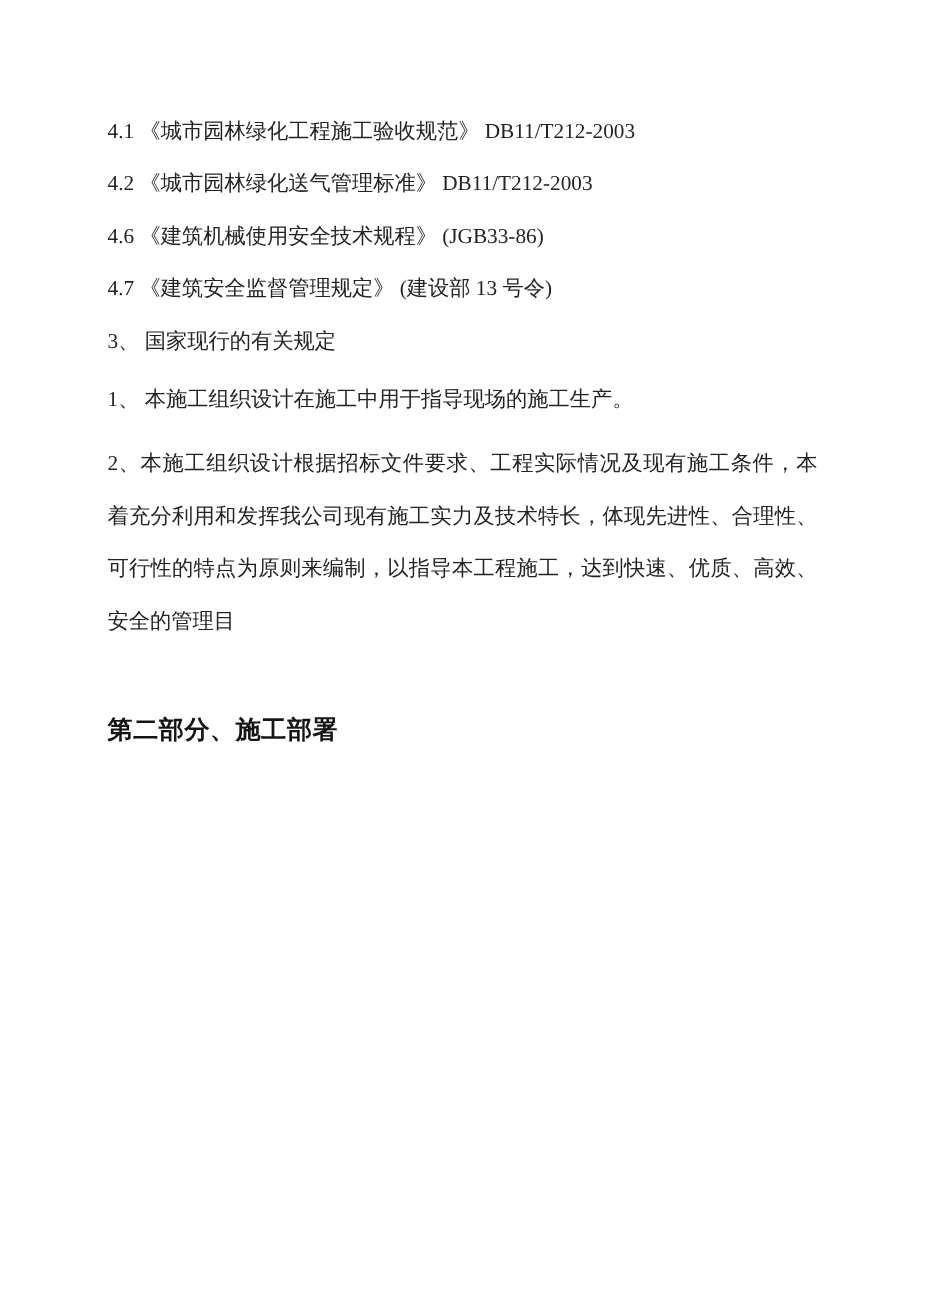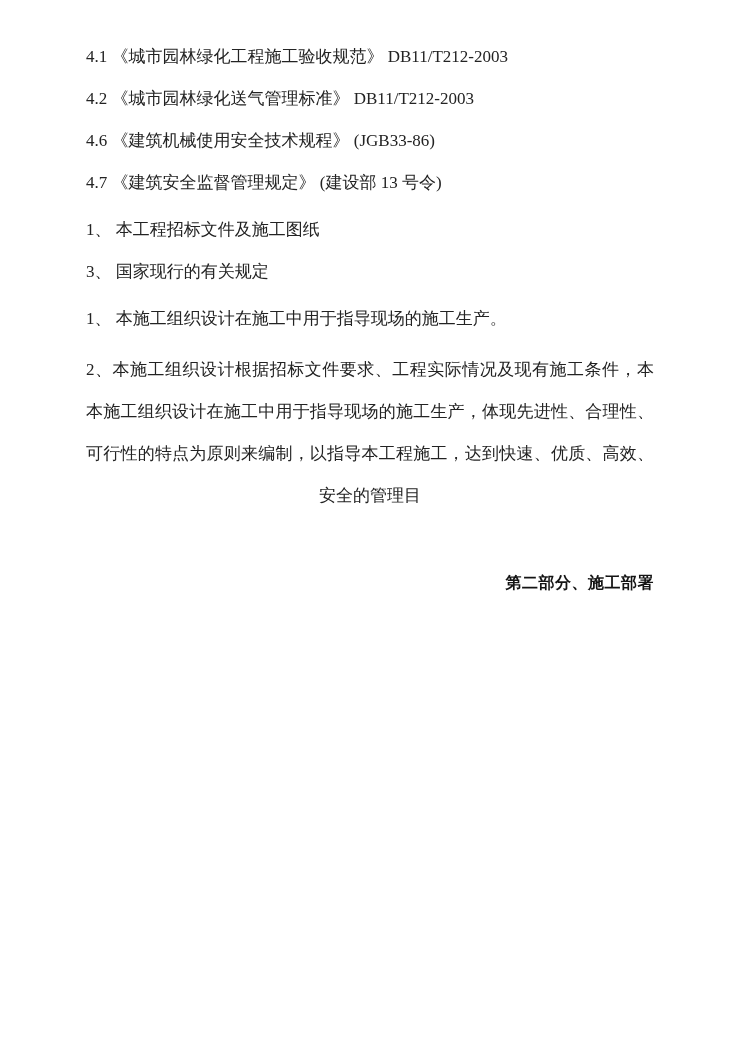--- a/index.html
+++ b/index.html
@@ -10,74 +10,72 @@
   .page {
     position: relative;
     width: 744px;
     height: 1052px;
     background: #ffffff;
     overflow: hidden;
     font-family: "Liberation Serif", "DejaVu Serif", serif;
     color: #232323;
   }
   .content {
-    padding: 36px 90px 0 86px;
+    padding: 84px 90px 0 86px;
   }
   .line {
     height: 42px;
     line-height: 42px;
     font-size: 17px;
     margin: 0;
     white-space: nowrap;
   }
   .line.wrapline {
     white-space: normal;
-    text-align: center;
   }
   .line.justify {
     white-space: normal;
     text-align: justify;
     text-align-last: justify;
   }
   .line.heading {
     text-align: center;
     white-space: normal;
   }
   .gap-sm  { margin-top: 5px; }
   .gap-md  { margin-top: 9px; }
   .part-title {
     margin: 44px 0 0 0;
     height: 44px;
     line-height: 44px;
-    font-size: 16px;
+    font-size: 20px;
     font-weight: bold;
-    text-align: right;
+    text-align: left;
     color: #141414;
     letter-spacing: 0.5px;
   }
 </style>
 </head>
 <body>
 
 <div class="page">
   <div class="content">
 
     <p class="line">4.1 《城市园林绿化工程施工验收规范》 DB11/T212-2003</p>
     <p class="line">4.2 《城市园林绿化送气管理标准》 DB11/T212-2003</p>
     <p class="line">4.6 《建筑机械使用安全技术规程》 (JGB33-86)</p>
     <p class="line">4.7 《建筑安全监督管理规定》 (建设部 13 号令)</p>
 
 
-    <p class="line gap-sm">1、 本工程招标文件及施工图纸</p>
     <p class="line">3、 国家现行的有关规定</p>
 
 
     <p class="line gap-sm">1、 本施工组织设计在施工中用于指导现场的施工生产。</p>
 
     <p class="line justify gap-md">2、本施工组织设计根据招标文件要求、工程实际情况及现有施工条件，本</p>
-    <p class="line justify">本施工组织设计在施工中用于指导现场的施工生产，体现先进性、合理性、</p>
+    <p class="line justify">着充分利用和发挥我公司现有施工实力及技术特长，体现先进性、合理性、</p>
     <p class="line justify">可行性的特点为原则来编制，以指导本工程施工，达到快速、优质、高效、</p>
     <p class="line wrapline">安全的管理目</p>
 
     <h2 class="part-title">第二部分、施工部署</h2>
 
   </div>
 </div>
 
 </body></html>

